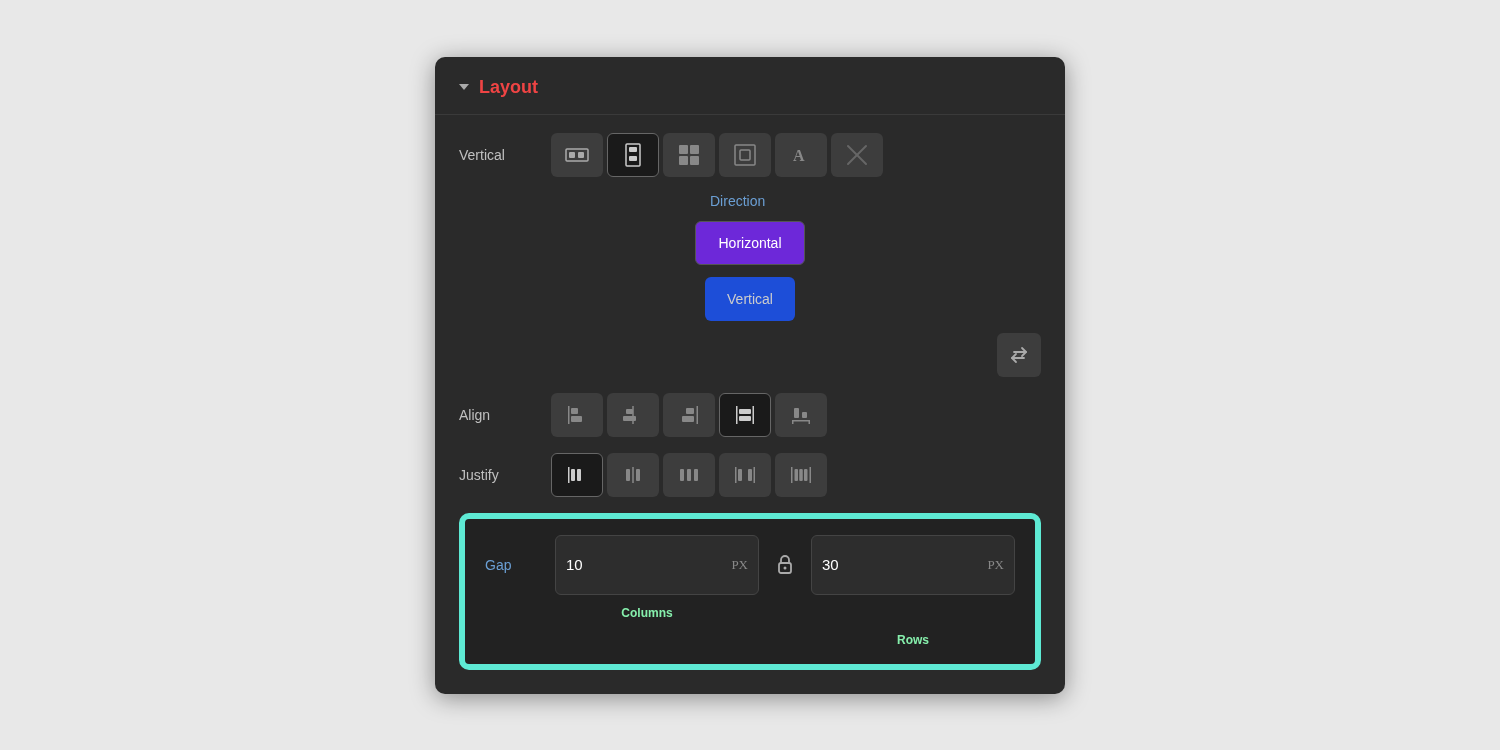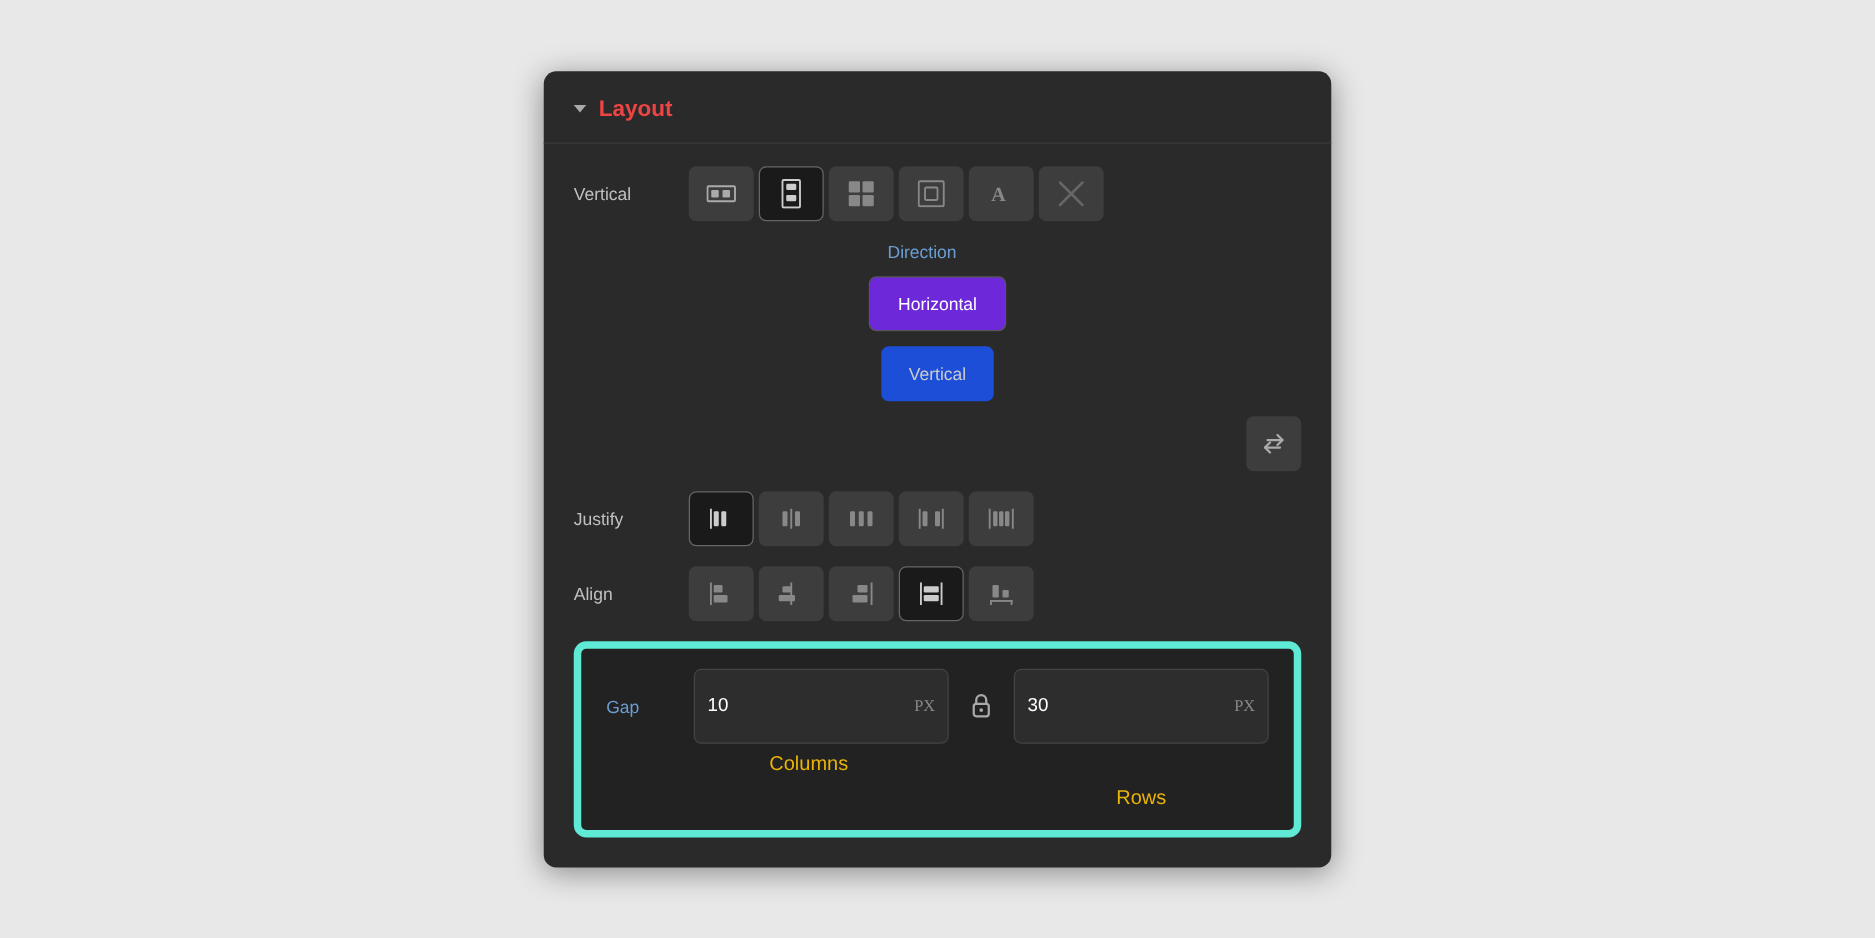--- a/index.html
+++ b/index.html
@@ -194,23 +194,23 @@
       display: flex;
       gap: 10px;
     }
 
     .gap-label-item {
       flex: 1;
       text-align: center;
     }
 
     .gap-sub-label {
-      color: #eab308;
-      font-size: 16px;
-      font-weight: 400;
+      color: #86efac;
+      font-size: 12px;
+      font-weight: 700;
     }
 
     
     svg {
       display: block;
     }
   </style>
 </head>
 <body>
 
@@ -282,20 +282,70 @@
         <svg width="22" height="22" viewBox="0 0 22 22">
           <path d="M14 4 L18 8 L14 12" stroke="#aaa" stroke-width="1.8" fill="none" stroke-linecap="round" stroke-linejoin="round"></path>
           <path d="M18 8 L6 8" stroke="#aaa" stroke-width="1.8" stroke-linecap="round"></path>
           <path d="M8 10 L4 14 L8 18" stroke="#aaa" stroke-width="1.8" fill="none" stroke-linecap="round" stroke-linejoin="round"></path>
           <path d="M4 14 L16 14" stroke="#aaa" stroke-width="1.8" stroke-linecap="round"></path>
         </svg>
       </button>
     </div>
 
     <div class="row">
+      <span class="label">Align</span>
+      <div class="btn-group">
+
+        <button class="icon-btn" title="Align Start">
+          <svg width="22" height="22" viewBox="0 0 22 22">
+            <rect x="2" y="2" width="1.5" height="18" fill="#888"></rect>
+            <rect x="5" y="4" width="7" height="6" rx="1" fill="#888"></rect>
+            <rect x="5" y="12" width="11" height="6" rx="1" fill="#888"></rect>
+          </svg>
+        </button>
+
+        <button class="icon-btn" title="Align Center">
+          <svg width="22" height="22" viewBox="0 0 22 22">
+            <rect x="10.25" y="2" width="1.5" height="18" fill="#888"></rect>
+            <rect x="4" y="5" width="7" height="5" rx="1" fill="#888"></rect>
+            <rect x="1" y="12" width="13" height="5" rx="1" fill="#888"></rect>
+          </svg>
+        </button>
+
+        <button class="icon-btn" title="Align End">
+          <svg width="22" height="22" viewBox="0 0 22 22">
+            <rect x="18.5" y="2" width="1.5" height="18" fill="#888"></rect>
+            <rect x="8" y="4" width="8" height="6" rx="1" fill="#888"></rect>
+            <rect x="4" y="12" width="12" height="6" rx="1" fill="#888"></rect>
+          </svg>
+        </button>
+
+        <button class="icon-btn active" title="Align Stretch">
+          <svg width="22" height="22" viewBox="0 0 22 22">
+            <rect x="2" y="2" width="1.5" height="18" fill="#ccc"></rect>
+            <rect x="18.5" y="2" width="1.5" height="18" fill="#ccc"></rect>
+            <rect x="5" y="5" width="12" height="5" rx="1" fill="#ccc"></rect>
+            <rect x="5" y="12" width="12" height="5" rx="1" fill="#ccc"></rect>
+          </svg>
+        </button>
+
+        <button class="icon-btn" title="Align Baseline">
+          <svg width="22" height="22" viewBox="0 0 22 22">
+            <rect x="2" y="16" width="18" height="1.5" fill="#888"></rect>
+            <rect x="4" y="4" width="5" height="10" rx="1" fill="#888"></rect>
+            <rect x="12" y="8" width="5" height="6" rx="1" fill="#888"></rect>
+            <rect x="2" y="16" width="1.5" height="4" fill="#888"></rect>
+            <rect x="18.5" y="16" width="1.5" height="4" fill="#888"></rect>
+          </svg>
+        </button>
+
+      </div>
+    </div>
+
+    <div class="row">
       <span class="label">Justify</span>
       <div class="btn-group">
 
         <button class="icon-btn active-blue" style="background:#1a1a1a; border:1px solid #666;" title="Justify Start">
           <svg width="22" height="22" viewBox="0 0 22 22">
             <rect x="2" y="3" width="1.5" height="16" fill="#ccc"></rect>
             <rect x="5" y="5" width="4" height="12" rx="1" fill="#ccc"></rect>
             <rect x="11" y="5" width="4" height="12" rx="1" fill="#ccc"></rect>
           </svg>
         </button>
@@ -325,70 +375,20 @@
           </svg>
         </button>
 
         <button class="icon-btn" title="Space Evenly">
           <svg width="22" height="22" viewBox="0 0 22 22">
             <rect x="1" y="3" width="1.5" height="16" fill="#888"></rect>
             <rect x="19.5" y="3" width="1.5" height="16" fill="#888"></rect>
             <rect x="4.5" y="5" width="3.5" height="12" rx="1" fill="#888"></rect>
             <rect x="9.25" y="5" width="3.5" height="12" rx="1" fill="#888"></rect>
             <rect x="14" y="5" width="3.5" height="12" rx="1" fill="#888"></rect>
-          </svg>
-        </button>
-
-      </div>
-    </div>
-
-    <div class="row">
-      <span class="label">Align</span>
-      <div class="btn-group">
-
-        <button class="icon-btn" title="Align Start">
-          <svg width="22" height="22" viewBox="0 0 22 22">
-            <rect x="2" y="2" width="1.5" height="18" fill="#888"></rect>
-            <rect x="5" y="4" width="7" height="6" rx="1" fill="#888"></rect>
-            <rect x="5" y="12" width="11" height="6" rx="1" fill="#888"></rect>
-          </svg>
-        </button>
-
-        <button class="icon-btn" title="Align Center">
-          <svg width="22" height="22" viewBox="0 0 22 22">
-            <rect x="10.25" y="2" width="1.5" height="18" fill="#888"></rect>
-            <rect x="4" y="5" width="7" height="5" rx="1" fill="#888"></rect>
-            <rect x="1" y="12" width="13" height="5" rx="1" fill="#888"></rect>
-          </svg>
-        </button>
-
-        <button class="icon-btn" title="Align End">
-          <svg width="22" height="22" viewBox="0 0 22 22">
-            <rect x="18.5" y="2" width="1.5" height="18" fill="#888"></rect>
-            <rect x="8" y="4" width="8" height="6" rx="1" fill="#888"></rect>
-            <rect x="4" y="12" width="12" height="6" rx="1" fill="#888"></rect>
-          </svg>
-        </button>
-
-        <button class="icon-btn active" title="Align Stretch">
-          <svg width="22" height="22" viewBox="0 0 22 22">
-            <rect x="2" y="2" width="1.5" height="18" fill="#ccc"></rect>
-            <rect x="18.5" y="2" width="1.5" height="18" fill="#ccc"></rect>
-            <rect x="5" y="5" width="12" height="5" rx="1" fill="#ccc"></rect>
-            <rect x="5" y="12" width="12" height="5" rx="1" fill="#ccc"></rect>
-          </svg>
-        </button>
-
-        <button class="icon-btn" title="Align Baseline">
-          <svg width="22" height="22" viewBox="0 0 22 22">
-            <rect x="2" y="16" width="18" height="1.5" fill="#888"></rect>
-            <rect x="4" y="4" width="5" height="10" rx="1" fill="#888"></rect>
-            <rect x="12" y="8" width="5" height="6" rx="1" fill="#888"></rect>
-            <rect x="2" y="16" width="1.5" height="4" fill="#888"></rect>
-            <rect x="18.5" y="16" width="1.5" height="4" fill="#888"></rect>
           </svg>
         </button>
 
       </div>
     </div>
   </div>
 
   <div class="gap-section">
     <div class="gap-row">
       <span class="label-blue" style="width:60px; flex-shrink:0;">Gap</span>

